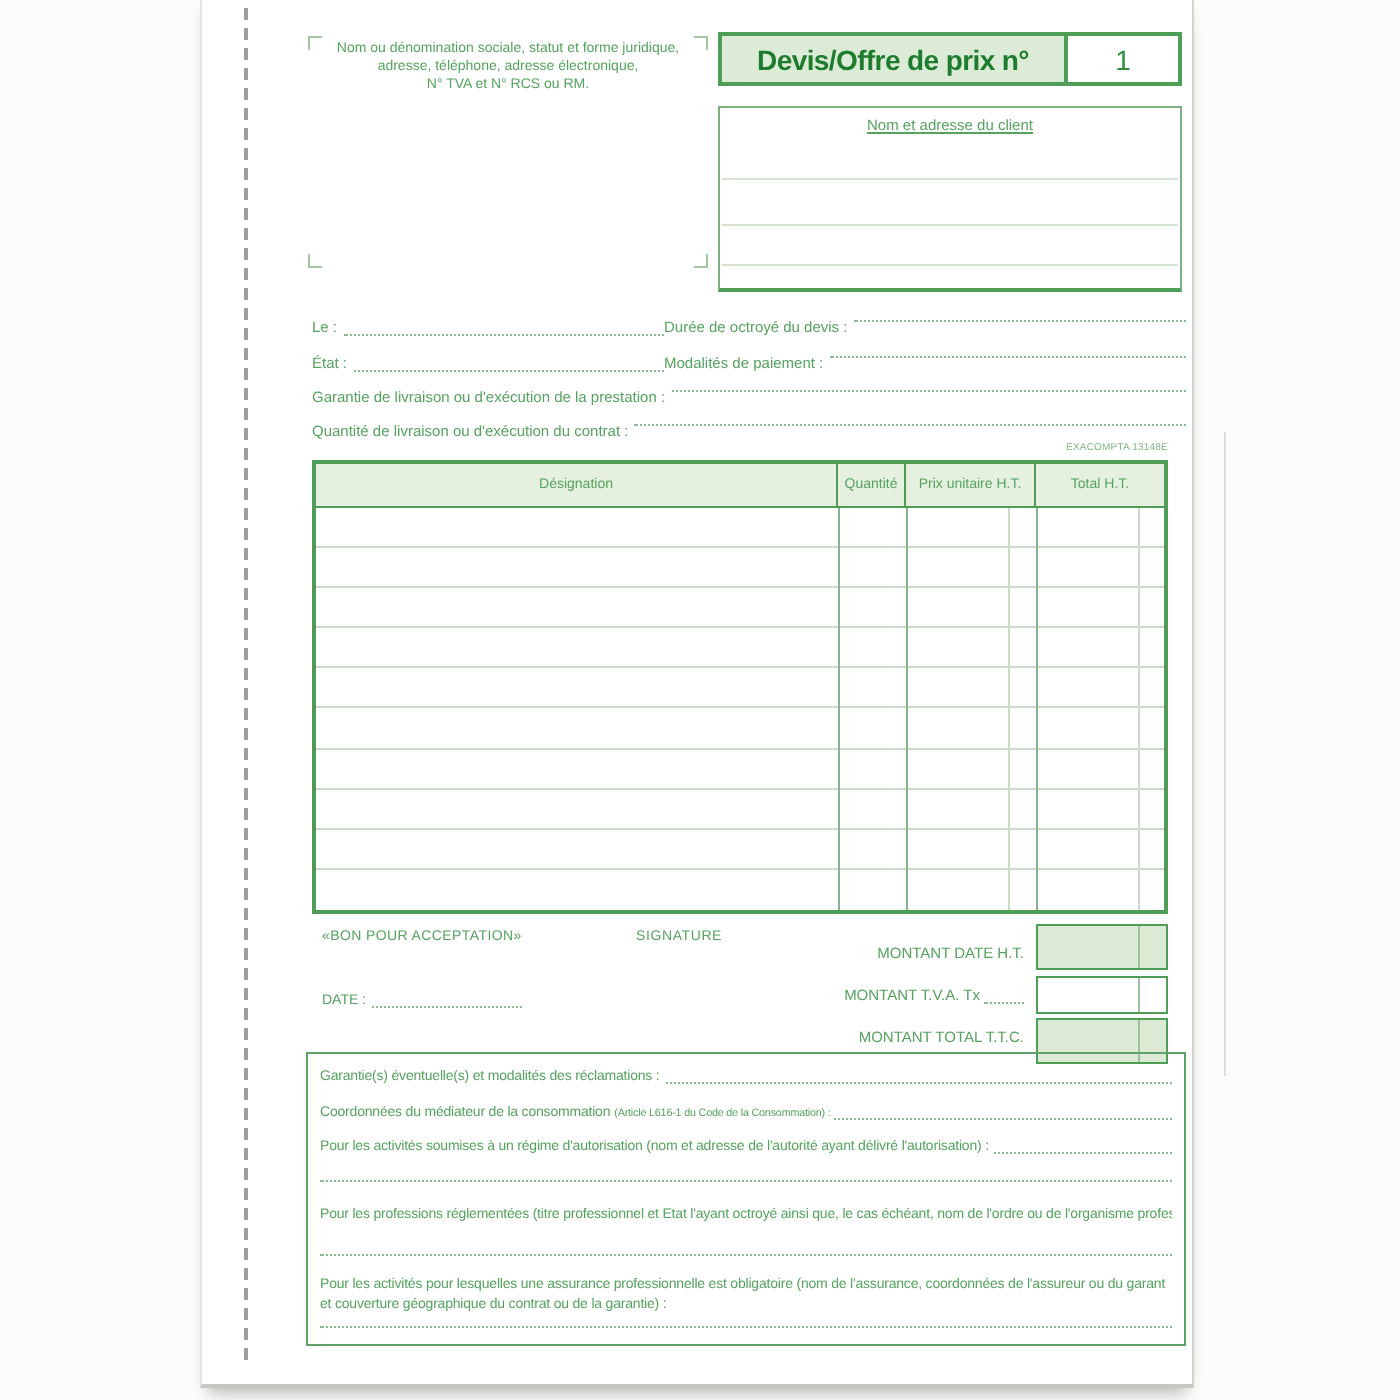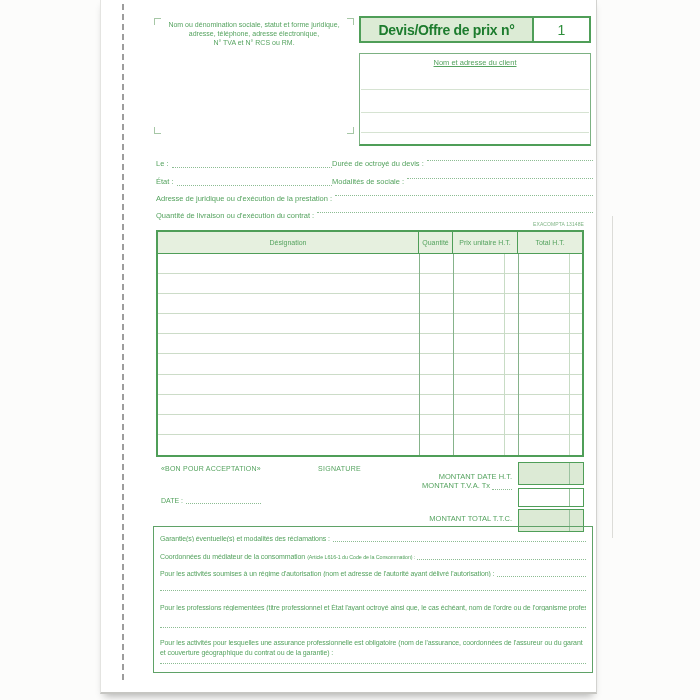--- a/index.html
+++ b/index.html
@@ -124,25 +124,25 @@
         <span class="fill"></span>
       </span>
       <span class="lbl">Durée de octroyé du devis :</span>
       <span class="fill"></span>
     </div>
     <div class="frow" style="top:181px">
       <span class="seg">
         <span class="lbl">État :</span>
         <span class="fill"></span>
       </span>
-      <span class="lbl">Modalités de sociale :</span>
+      <span class="lbl">Modalités de paiement :</span>
       <span class="fill"></span>
     </div>
     <div class="frow" style="top:198px">
-      <span class="lbl">Adresse de juridique ou d'exécution de la prestation :</span>
+      <span class="lbl">Garantie de livraison ou d'exécution de la prestation :</span>
       <span class="fill"></span>
     </div>
     <div class="frow" style="top:215px">
       <span class="lbl">Quantité de livraison ou d'exécution du contrat :</span>
       <span class="fill"></span>
     </div>
 
     <div class="form-ref">EXACOMPTA 13148E</div>
 
     <div class="table">
@@ -176,21 +176,21 @@
     <div class="bon-pour">«BON POUR ACCEPTATION»</div>
     <div class="signature">SIGNATURE</div>
     <div class="date-row">
       <span class="lbl">DATE :</span>
       <span class="fill"></span>
     </div>
 
     <div class="tlabel" style="top:476px">
       <span>MONTANT DATE H.T.</span>
     </div>
-    <div class="tlabel" style="top:485px">
+    <div class="tlabel" style="top:497px">
       <span>MONTANT T.V.A. Tx</span>
       <span class="tleader"></span>
     </div>
     <div class="tlabel" style="top:518px">
       <span>MONTANT TOTAL T.T.C.</span>
     </div>
 
     <div class="tbox tbox-ht">
         <div class="tbox-cents"></div>
       </div>

